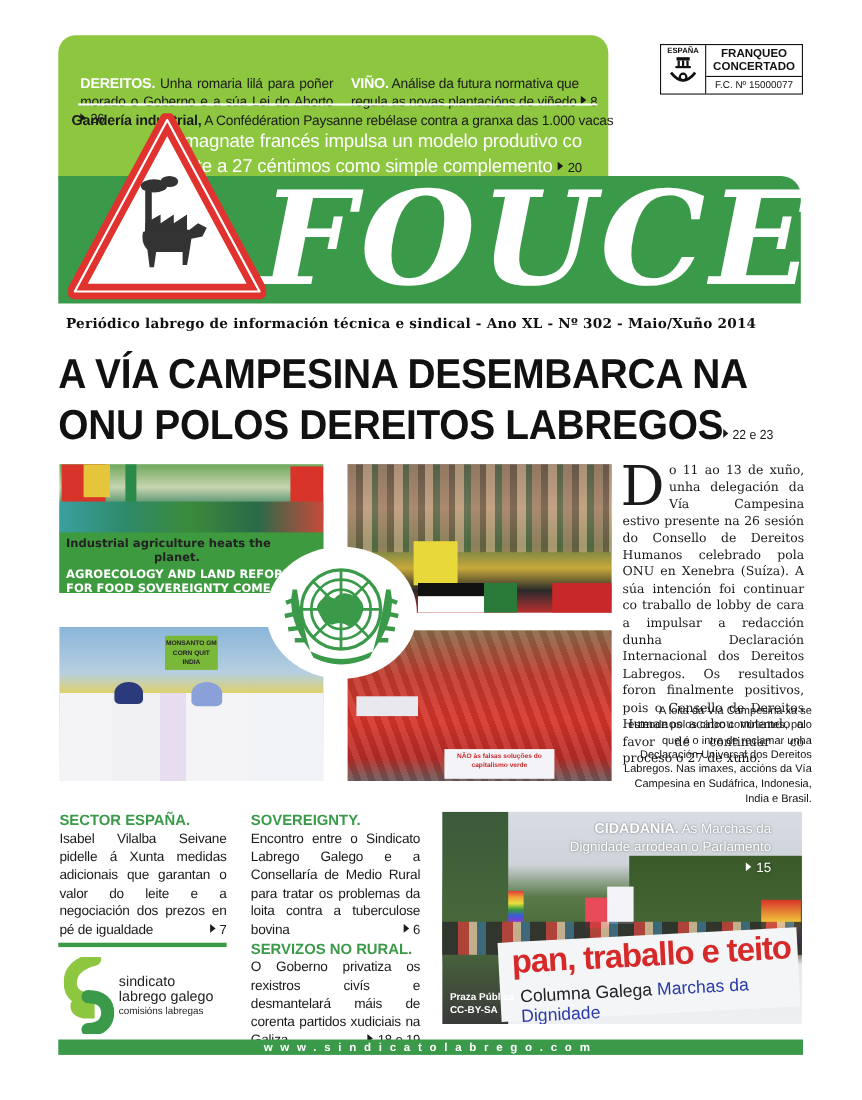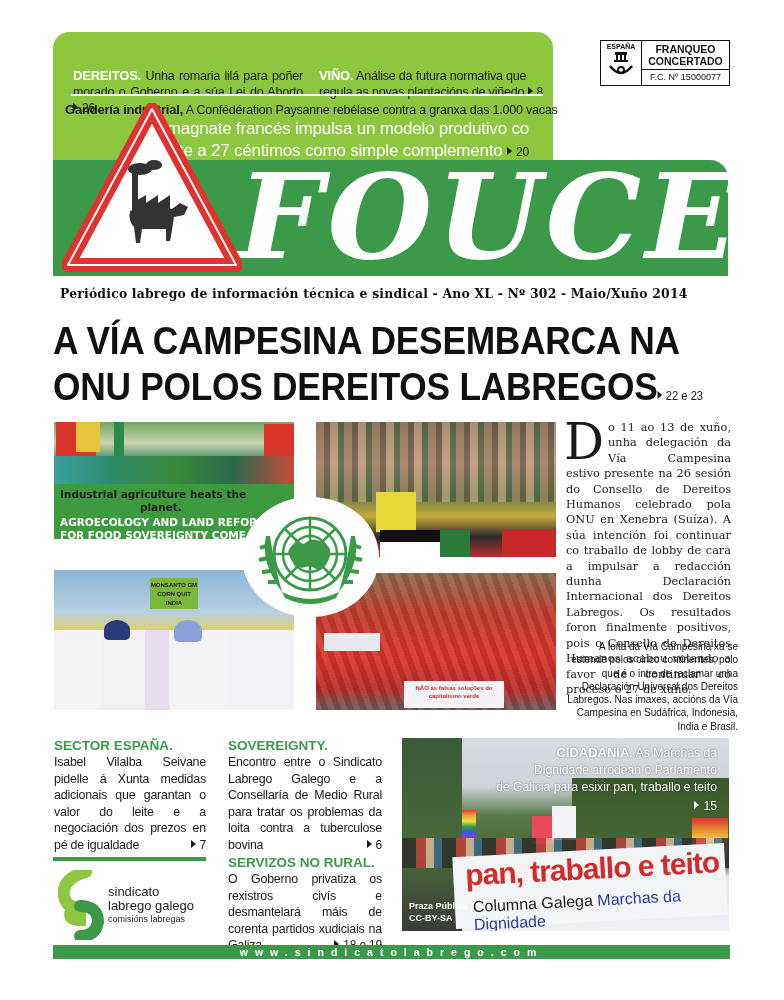--- a/index.html
+++ b/index.html
@@ -50,21 +50,21 @@
   .brief .kick{color:#3a9a4a;font-weight:bold;font-size:13.5px;line-height:16px;display:block;text-align:left;letter-spacing:0;}
   .brief .ref{float:right;font-size:12px;}
   #rule-green{left:53px;top:857px;width:153px;height:4px;background:#3a9a4a;}
   
   #logo{left:58px;top:870px;}
   #logo-text{left:108px;top:885px;font-family:"Liberation Sans",sans-serif;color:#222;}
   #logo-text .l1{font-size:13px;line-height:14px;}
   #logo-text .l2{font-size:9px;line-height:12px;}
   
   #p5{left:402px;top:738px;width:327px;height:193px;background:linear-gradient(180deg,#d7dde2 0%,#cdd3d8 25%,#5a7a4a 40%,#4a6a3a 55%,#6a5046 65%,#e8e8ea 72%,#eef0f3 100%);}
-  #p5 .cap{position:absolute;right:12px;top:6px;text-align:right;color:#fff;font-size:12.2px;line-height:17px;text-shadow:0 0 2px rgba(0,0,0,.5);}
+  #p5 .cap{position:absolute;right:28px;top:6px;text-align:right;color:#fff;font-size:12.2px;line-height:17px;text-shadow:0 0 2px rgba(0,0,0,.5);}
   #p5 .cap b{font-size:13px;}
   #p5 .credit{position:absolute;left:7px;bottom:7px;color:#fff;font-size:9px;font-weight:bold;line-height:12px;}
   #p5 .banner{position:absolute;left:52px;top:112px;width:272px;height:72px;background:#f4f5f7;transform:rotate(-3deg);}
   #p5 .b1{position:absolute;left:12px;top:2px;color:#d62a2a;font-weight:bold;font-size:30px;font-family:"Liberation Sans",sans-serif;letter-spacing:-1px;}
   #p5 .b2{position:absolute;left:18px;top:42px;font-size:16px;}
   #p5 .b2 .a{color:#222;}
   #p5 .b2 .b{color:#2a3aa8;}
   
   #footer{left:53px;top:945px;width:677px;height:14px;background:#3a9a4a;color:#fff;font-size:10.5px;font-weight:bold;letter-spacing:7px;text-align:center;line-height:14px;}
 </style>
@@ -235,21 +235,20 @@
   <div style="position:absolute;left:150px;top:68px;width:24px;height:34px;background:#f4f4f8;"></div>
   <div style="position:absolute;left:290px;top:80px;width:36px;height:40px;background:linear-gradient(180deg,#d8342a,#f0c43a,#8a3ac8);"></div>
   <div style="position:absolute;left:0;top:100px;width:100%;height:30px;background:repeating-linear-gradient(90deg,#2a2a2a 0 14px,#c83a3a 14px 24px,#e0c0a0 24px 32px,#3a6a8a 32px 40px);opacity:.8;"></div>
   <div class="banner">
     <div class="b1">pan, traballo e teito</div>
     <div class="b2"><span class="a">Columna Galega</span> <span class="b">Marchas da Dignidade</span></div>
   </div>
   <div class="cap">
     <div><b>CIDADANÍA.</b> <span>As Marchas da</span></div>
     <div>Dignidade arrodean o Parlamento</div>
-    <div>de Galicia para esixir pan, traballo e teito</div>
     <div style="margin-top:2px;"><span class="tri w"></span><span>15</span></div>
   </div>
   <div class="credit">
     <div>Praza Pública</div>
     <div>CC-BY-SA</div>
   </div>
 </div>
 
 <div id="footer" class="abs">www.sindicatolabrego.com</div>
 

